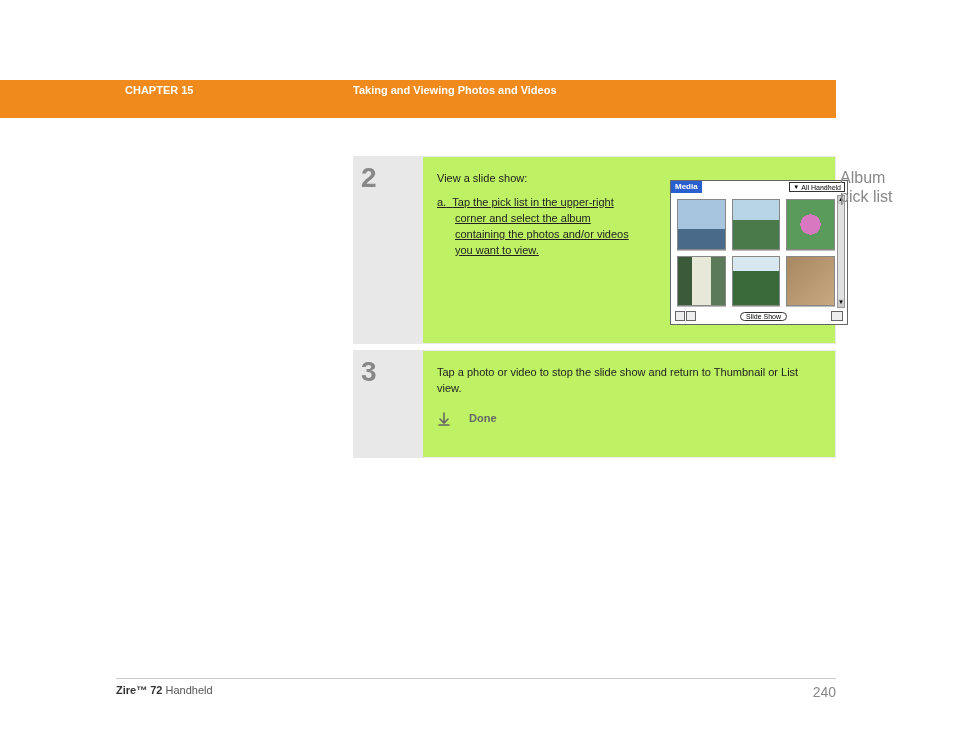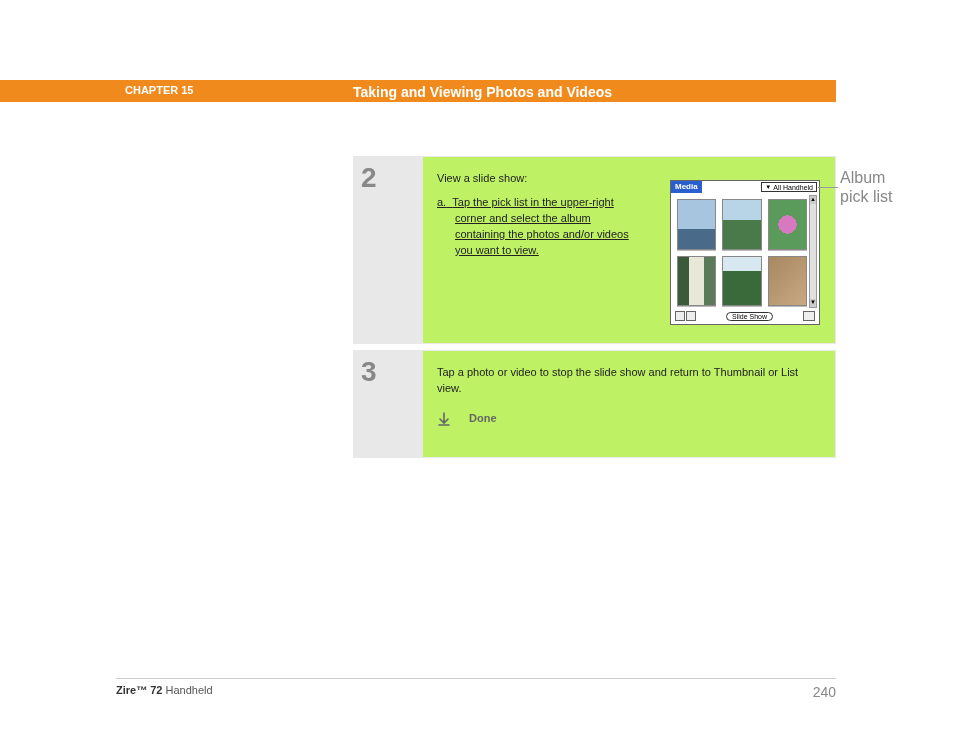--- a/index.html
+++ b/index.html
@@ -1,34 +1,34 @@
 <!DOCTYPE html>
 <html><head>
 <meta charset="utf-8">
 <style>
   * { box-sizing: border-box; margin: 0; padding: 0; }
   body { width: 954px; height: 738px; background: #fff; font-family: Arial, Helvetica, sans-serif; position: relative; }
-  .orange-bar { position: absolute; top: 80px; left: 0; width: 836px; height: 22px; background: #f08a1c; }
+  .orange-bar { position: absolute; top: 80px; left: 0; width: 836px; height: 38px; background: #f08a1c; }
   .orange-bar .chap { position: absolute; left: 125px; top: 4px; color: #fff; font-size: 11px; font-weight: bold; }
-  .orange-bar .title { position: absolute; left: 353px; top: 4px; color: #fff; font-size: 14px; font-weight: bold; }
+  .orange-bar .title { position: absolute; left: 353px; top: 4px; color: #fff; font-size: 11px; font-weight: bold; }
   .step-block { position: absolute; background: #f2f2f2; }
   .block2 { top: 156px; left: 353px; width: 483px; height: 188px; }
   .block3 { top: 350px; left: 353px; width: 483px; height: 108px; }
   .stepnum-box { position: absolute; top: 0; left: 0; width: 70px; height: 100%; background: #e8e8e8; }
   .stepnum { position: absolute; top: 6px; left: 8px; font-size: 28px; font-weight: bold; color: #888; font-family: Arial, sans-serif; }
   .step-content { position: absolute; top: 0; left: 70px; right: 0; bottom: 0; background: #bef264; border: 1px solid #e8e8e8; border-left: none; padding: 14px; font-size: 11px; color: #222; line-height: 1.45; }
   .step-content .intro { margin-bottom: 8px; }
   .step-content ol { list-style: none; margin-left: 0; }
   .step-content li { margin-bottom: 8px; padding-left: 18px; text-indent: -18px; max-width: 205px; text-decoration: underline; }
   .done-row { margin-top: 14px; display: flex; align-items: center; gap: 18px; }
   .done-icon { width: 14px; height: 14px; display: inline-flex; align-items: center; justify-content: center; }
   .done-icon svg { width: 14px; height: 14px; }
   .done-label { font-weight: bold; color: #666; font-size: 11px; }
 
-  .device { position: absolute; top: 180px; left: 670px; width: 150px; height: 145px; background: #fff; border: 1px solid #666; font-size: 8px; }
+  .device { position: absolute; top: 180px; left: 670px; width: 178px; height: 145px; background: #fff; border: 1px solid #666; font-size: 8px; }
   .dev-title { position: absolute; top: 0; left: 0; height: 12px; padding: 1px 4px; background: #2a5fd0; color: #fff; font-weight: bold; font-size: 8px; }
   .dev-pick { position: absolute; top: 1px; right: 2px; height: 10px; border: 1px solid #333; background: #fff; padding: 0 3px; font-size: 7px; display: flex; align-items: center; gap: 2px; }
   .dev-pick .caret { font-size: 6px; }
   .thumbs { position: absolute; top: 18px; left: 6px; right: 12px; bottom: 18px; display: grid; grid-template-columns: repeat(3, 1fr); grid-template-rows: repeat(2, 1fr); gap: 6px; }
   .thumb { border: 1px solid #888; box-shadow: 0 1px 0 #bbb; background: #9ab; }
   .thumb.t1 { background: linear-gradient(to bottom, #a8c5e0 60%, #4a6a8a 60%); }
   .thumb.t2 { background: linear-gradient(to bottom, #b8d5e8 40%, #4a7a4a 40%); }
   .thumb.t3 { background: radial-gradient(circle at 50% 50%, #d878c0 30%, #5a9a5a 30%); }
   .thumb.t4 { background: linear-gradient(to right, #3a5a3a 30%, #e8e8d8 30%, #e8e8d8 70%, #5a7a5a 70%); }
   .thumb.t5 { background: linear-gradient(to bottom, #d8e8f0 30%, #3a6a3a 30%); }

